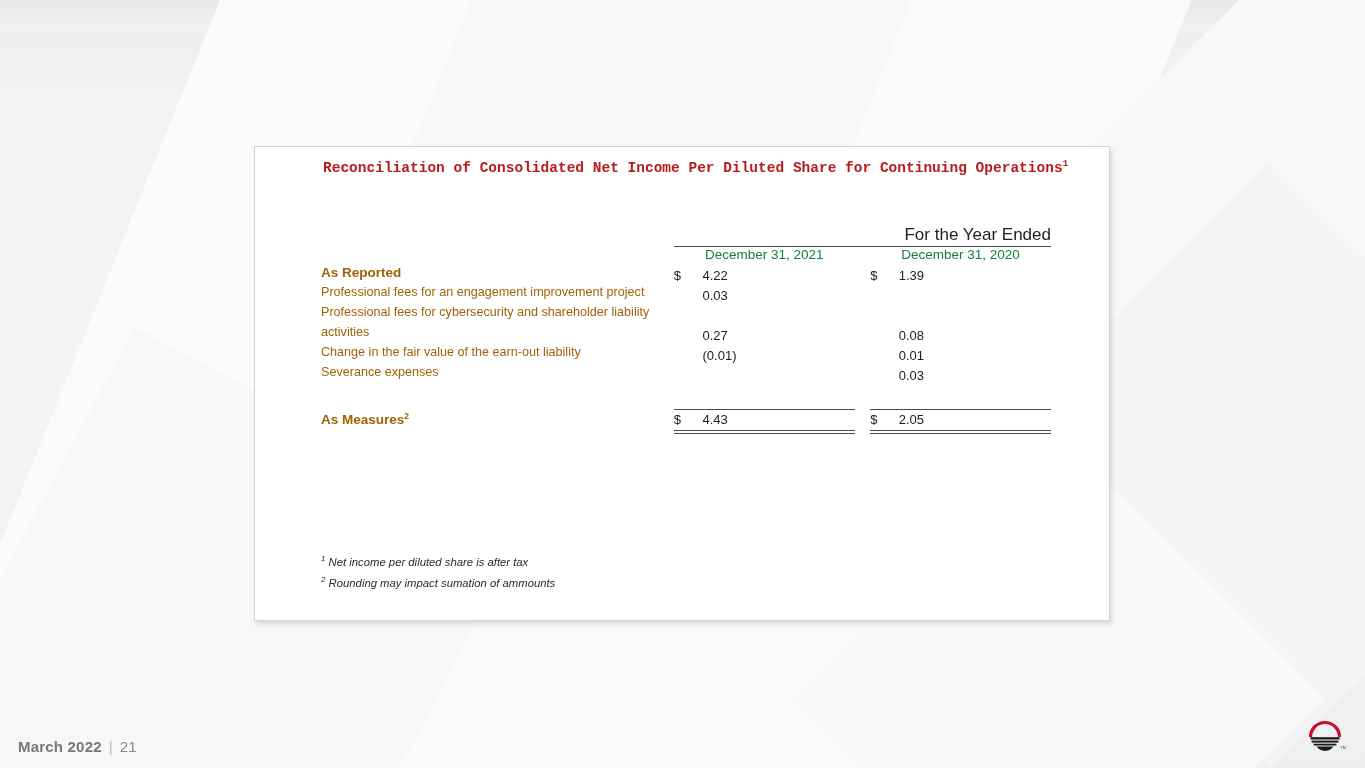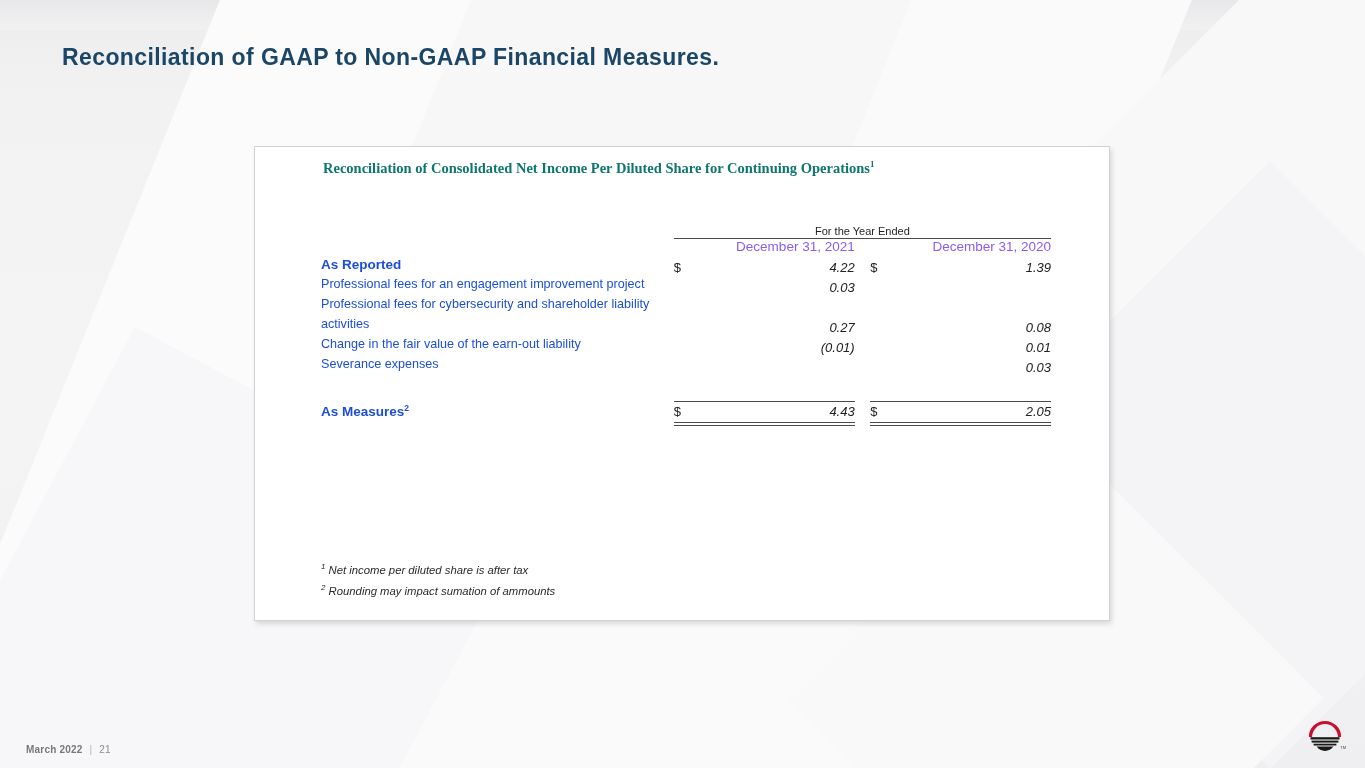--- a/index.html
+++ b/index.html
@@ -104,22 +104,22 @@
     box-shadow: 2px 3px 5px rgba(0,0,0,0.13);
     box-sizing: border-box;
   }
 
   .card-title {
     position: absolute;
     left: 68px;
     top: 12px;
     font-size: 14.5px;
     font-weight: bold;
-    color: #0f766e;
-    font-family: Liberation Serif, serif;
+    color: #b91c1c;
+    font-family: Liberation Mono, monospace;
     white-space: nowrap;
   }
   .card-title sup {
     font-size: 9px;
     vertical-align: super;
     font-weight: bold;
   }
 
   
   .fin-table {
@@ -138,69 +138,68 @@
   }
 
   
   .col-label { width: 320px; }
   .col-cur   { width: 26px; }
   .col-num   { width: 138px; }
   .col-gap   { width: 14px; }
 
   
   .hdr-span {
-    text-align: center;
-    font-size: 11px;
+    text-align: right;
+    font-size: 17px;
     padding-bottom: 3px;
     color: #1f1f1f;
   }
   .hdr-rule td {
     height: 1px;
     padding: 0;
   }
   .rule-line {
     border-bottom: 1.3px solid #4a4a4a;
     height: 0;
     font-size: 0;
     line-height: 0;
   }
   .hdr-date {
-    text-align: right;
+    text-align: center;
     font-size: 13.5px;
     padding-top: 3px;
     padding-bottom: 4px;
-    color: #8b5cf6;
+    color: #15803d;
   }
 
   .row-label {
     padding-top: 4px;
     padding-bottom: 1px;
     line-height: 1.58;
     font-size: 12.6px;
-    color: #1d4ed8;
+    color: #a16207;
   }
   .row-label.bold {
     font-weight: bold;
     font-size: 13.5px;
   }
   .row-label.bold sup {
     font-size: 8.5px;
     vertical-align: super;
   }
   .cell-cur {
     text-align: left;
     padding-bottom: 1px;
     font-size: 13px;
   }
   .cell-num {
-    text-align: right;
+    text-align: left;
     padding-bottom: 1px;
     padding-right: 8px;
     font-size: 13px;
-    font-style: italic;
   }
 
   .spacer-row td { height: 26px; }
 
   
   .total-top td.rl { border-bottom: 1.3px solid #4a4a4a; height: 0; font-size:0; line-height:0; }
   .total-row td.underline-cell {
     border-bottom: 1.3px solid #4a4a4a;
   }
   .total-dbl td.dbl {
@@ -218,34 +217,33 @@
     left: 66px;
     top: 408px;
     font-size: 11.3px;
     font-style: italic;
     color: #2a2a2a;
     line-height: 1.1;
   }
   .footnote {
     margin-bottom: 8px;
     white-space: nowrap;
-    margin-top: 8px;
   }
   .footnote sup {
     font-size: 8px;
     vertical-align: super;
     font-style: italic;
   }
 
   
   .footer {
     position: absolute;
-    left: 26px;
+    left: 18px;
     bottom: 13px;
-    font-size: 10px;
+    font-size: 15px;
     color: #8b8b8f;
     letter-spacing: 0.2px;
   }
   .footer .fdate { font-weight: bold; color: #78787c; }
   .footer .fsep  { margin: 0 7px; color: #b5b5ba; }
   .footer .fpage { color: #8b8b8f; }
 
   
   .logo {
     position: absolute;
@@ -270,21 +268,20 @@
   <div class="bg-shape bg-topband"></div>
   <div class="bg-shape bg-diag-1"></div>
   <div class="bg-shape bg-diag-2"></div>
   <div class="bg-shape bg-diag-3"></div>
   <div class="bg-shape bg-chev-1"></div>
   <div class="bg-shape bg-chev-2"></div>
   <div class="bg-shape bg-chev-3"></div>
   <div class="bg-shape bg-bot-1"></div>
   <div class="bg-shape bg-bot-2"></div>
 
-  <div class="slide-title">Reconciliation of GAAP to Non-GAAP Financial Measures.</div>
 
   <div class="card">
 
     <div class="card-title"><span>Reconciliation of Consolidated Net Income Per Diluted Share for Continuing Operations</span><sup>1</sup></div>
 
     <table class="fin-table">
       <colgroup>
         <col class="col-label">
           <col class="col-cur">
           <col class="col-num">

